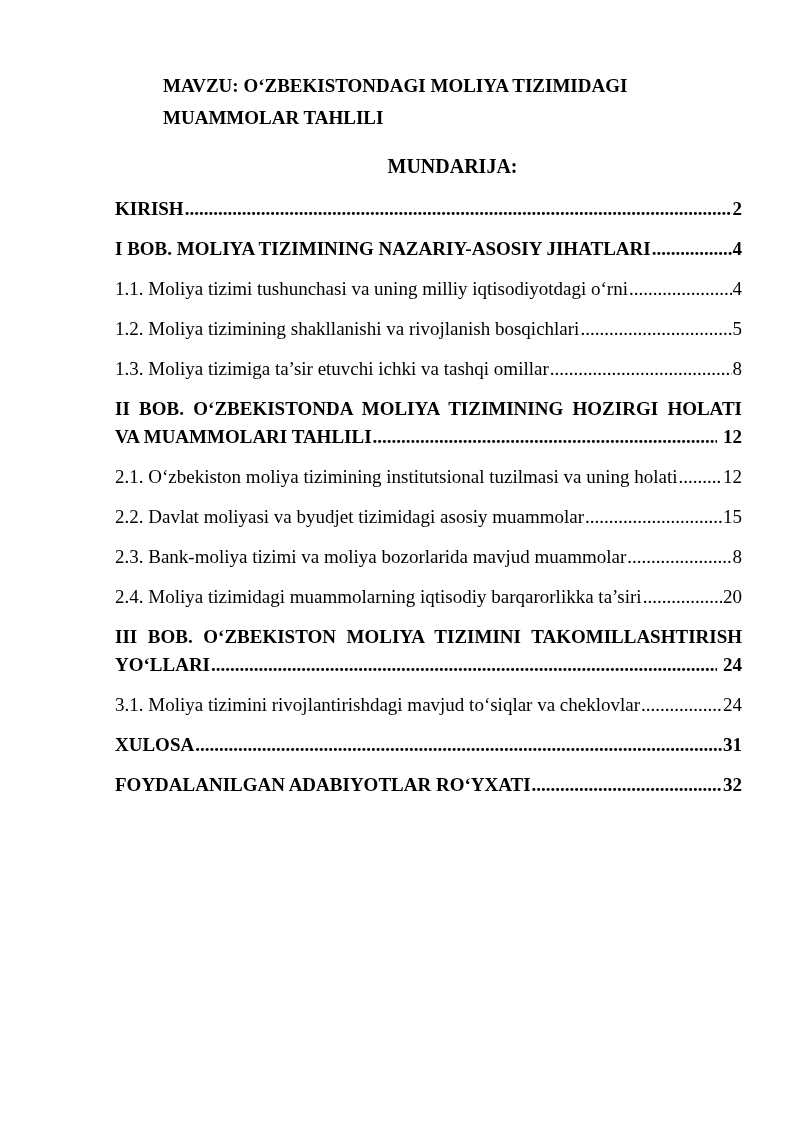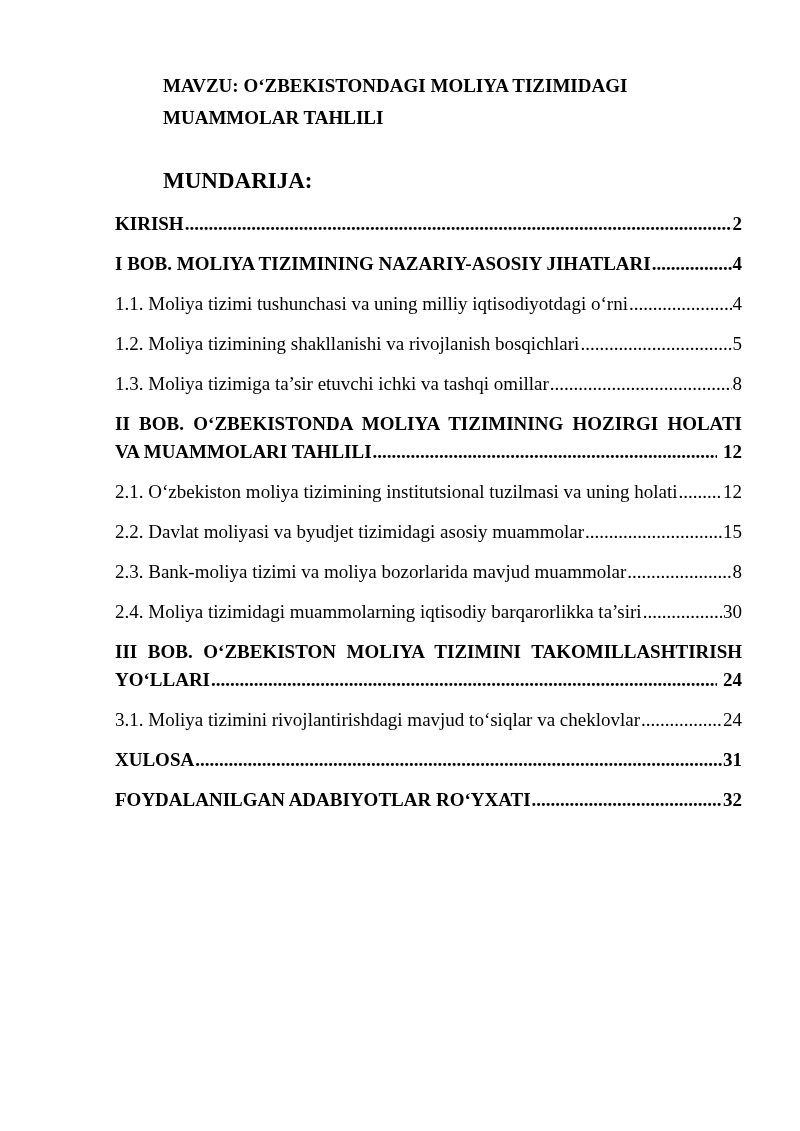--- a/index.html
+++ b/index.html
@@ -22,25 +22,25 @@
   }
   
   .doc-title {
     margin-top: 70px;
     padding-left: 48px;       
     font-weight: bold;
     font-size: 19px;
     line-height: 32px;
   }
   .toc-heading {
-    margin-top: 31px;
+    margin-top: 16px;
     padding-left: 48px;
-    text-align: left;
+    text-align: center;
     font-weight: bold;
-    font-size: 23px;
+    font-size: 20px;
     line-height: 32px;
   }
   
   .toc-list {
     margin-top: 13px;
     font-size: 19px;
   }
   .toc-row {
     line-height: 28px;
     margin-bottom: 12px;
@@ -144,21 +144,21 @@
           <div class="lastline">
             <span class="label">2.3. Bank-moliya tizimi va moliya bozorlarida mavjud muammolar</span>
             <span class="leader"></span>
             <span class="pagenum">8</span>
           </div>
         </div>
         <div class="toc-row ">
           <div class="lastline">
             <span class="label">2.4. Moliya tizimidagi muammolarning iqtisodiy barqarorlikka ta’siri</span>
             <span class="leader"></span>
-            <span class="pagenum">30</span>
+            <span class="pagenum">20</span>
           </div>
         </div>
         <div class="toc-row bold">
           <div class="jline">III BOB. O‘ZBEKISTON MOLIYA TIZIMINI TAKOMILLASHTIRISH</div>
           <div class="lastline">
             <span class="label">YO‘LLARI</span>
             <span class="leader"></span>
             <span class="pagenum gapped">24</span>
           </div>
         </div>

